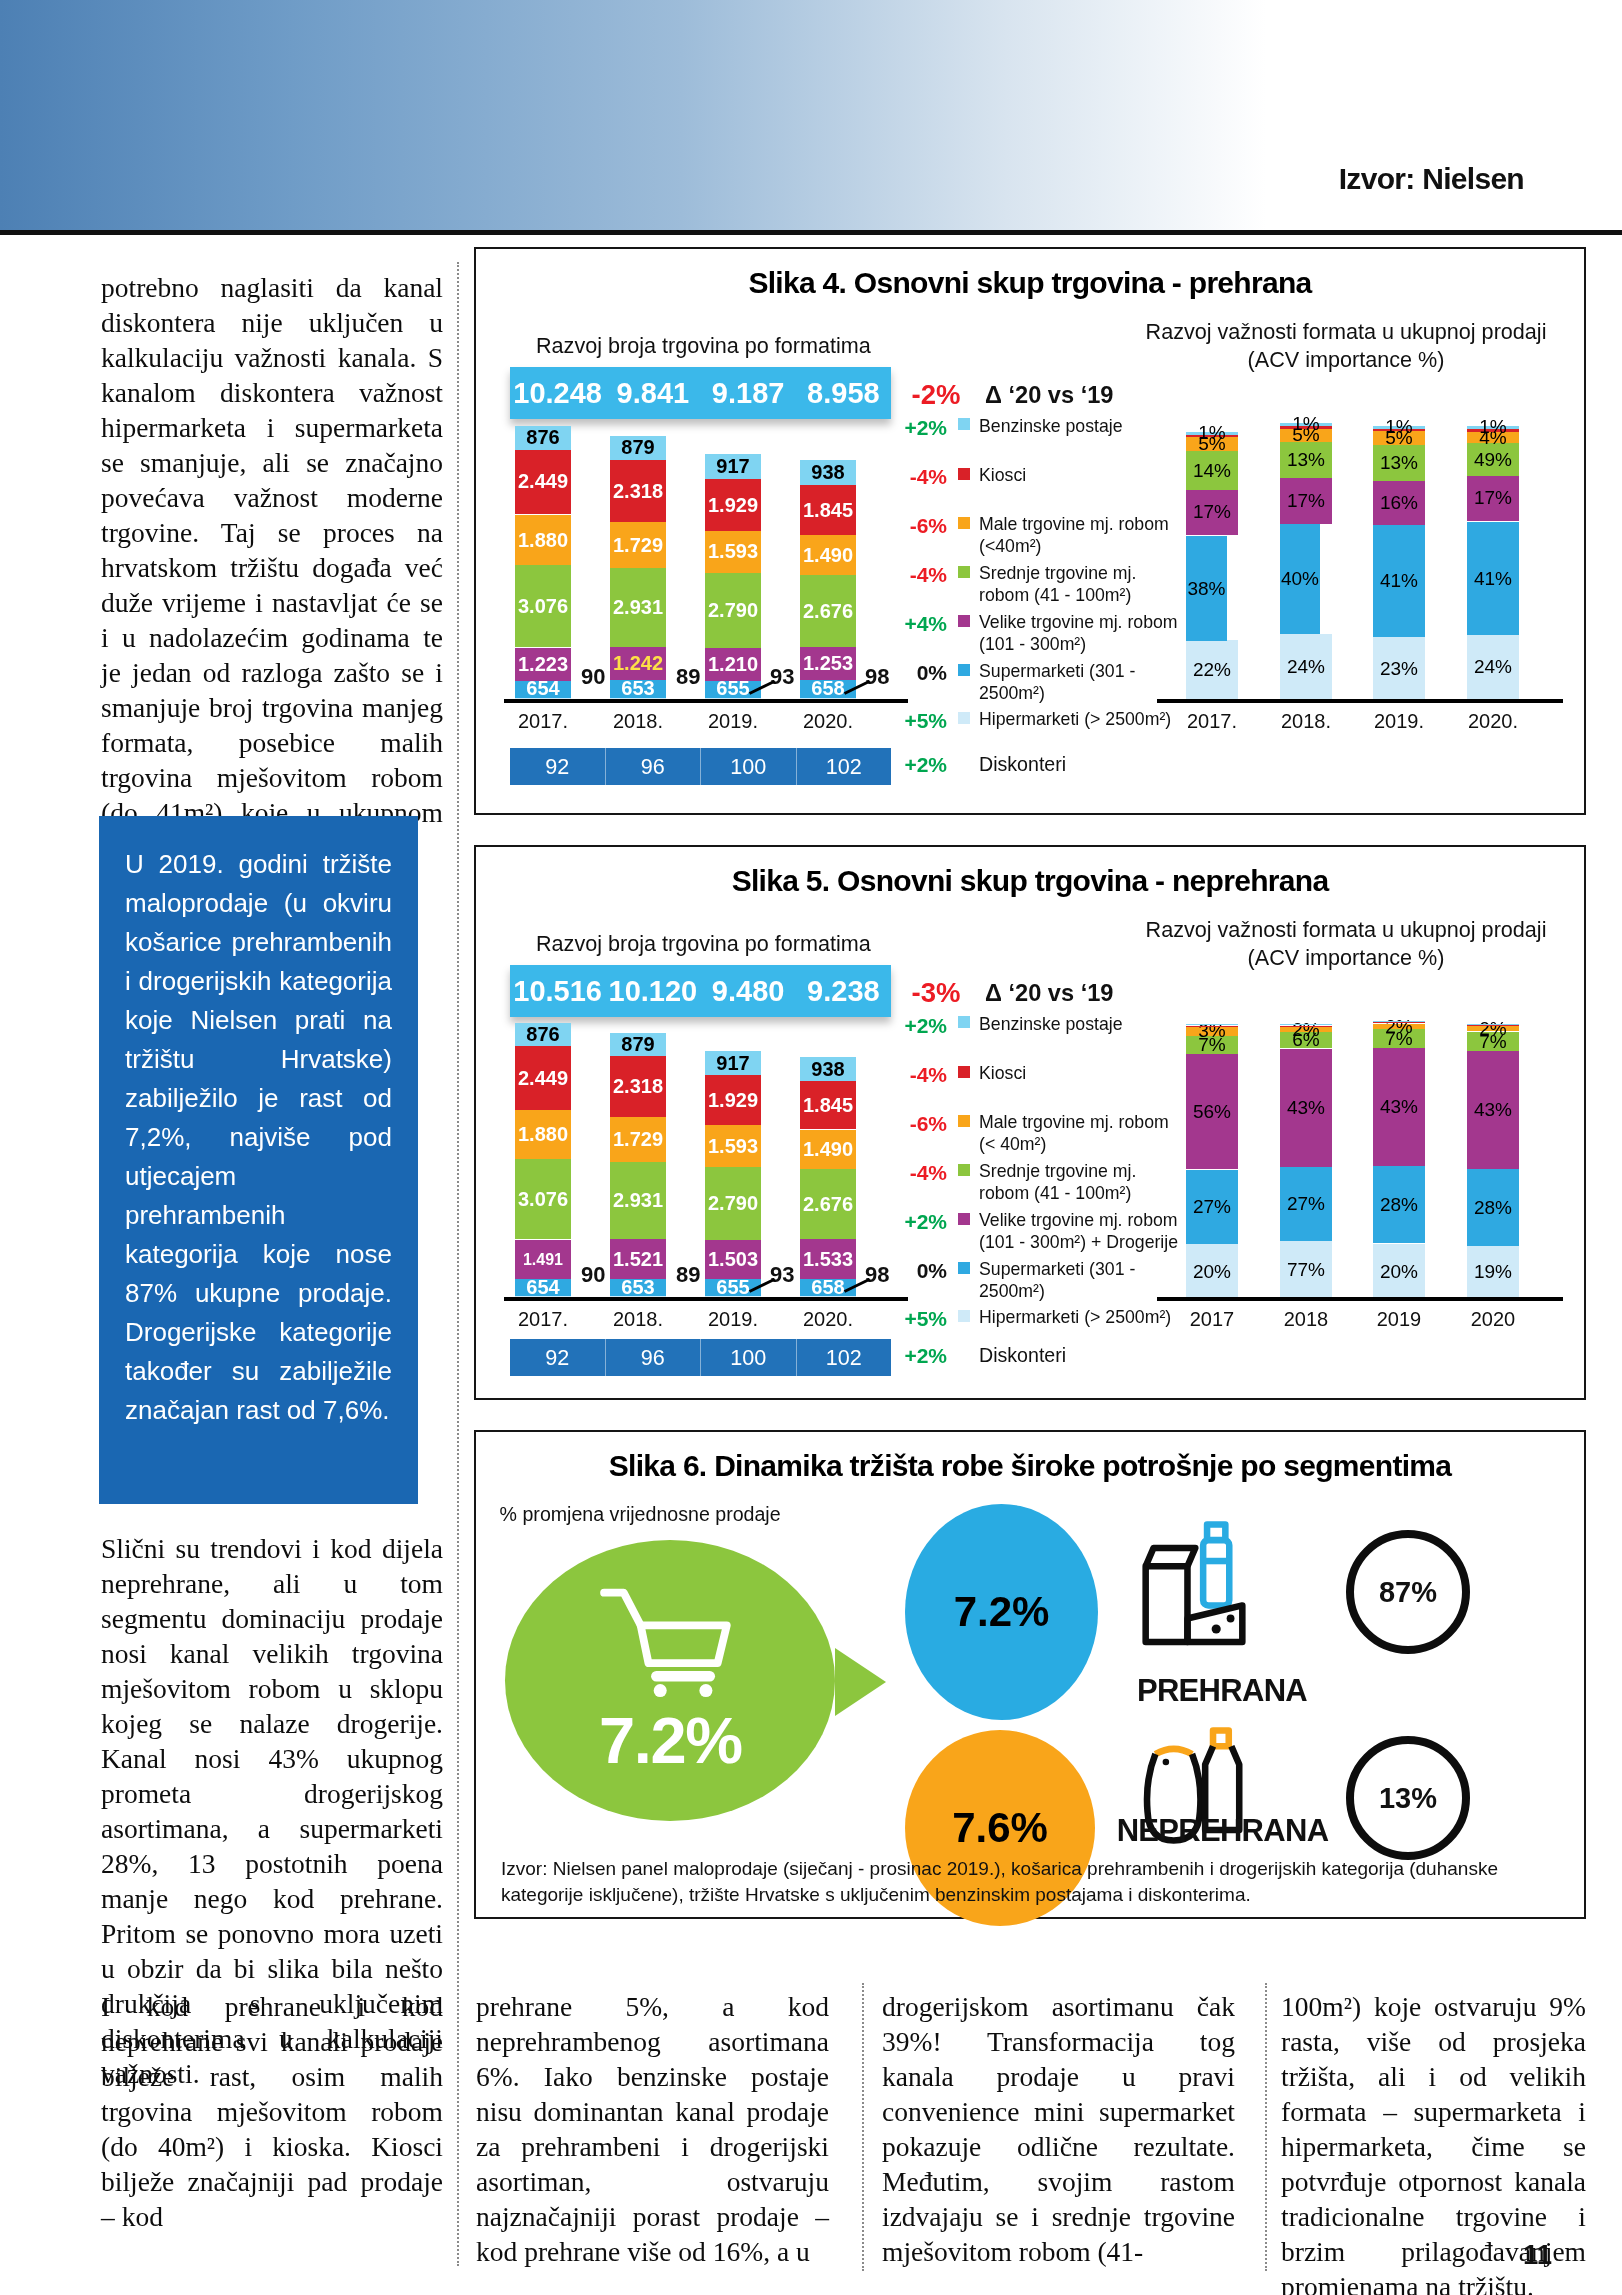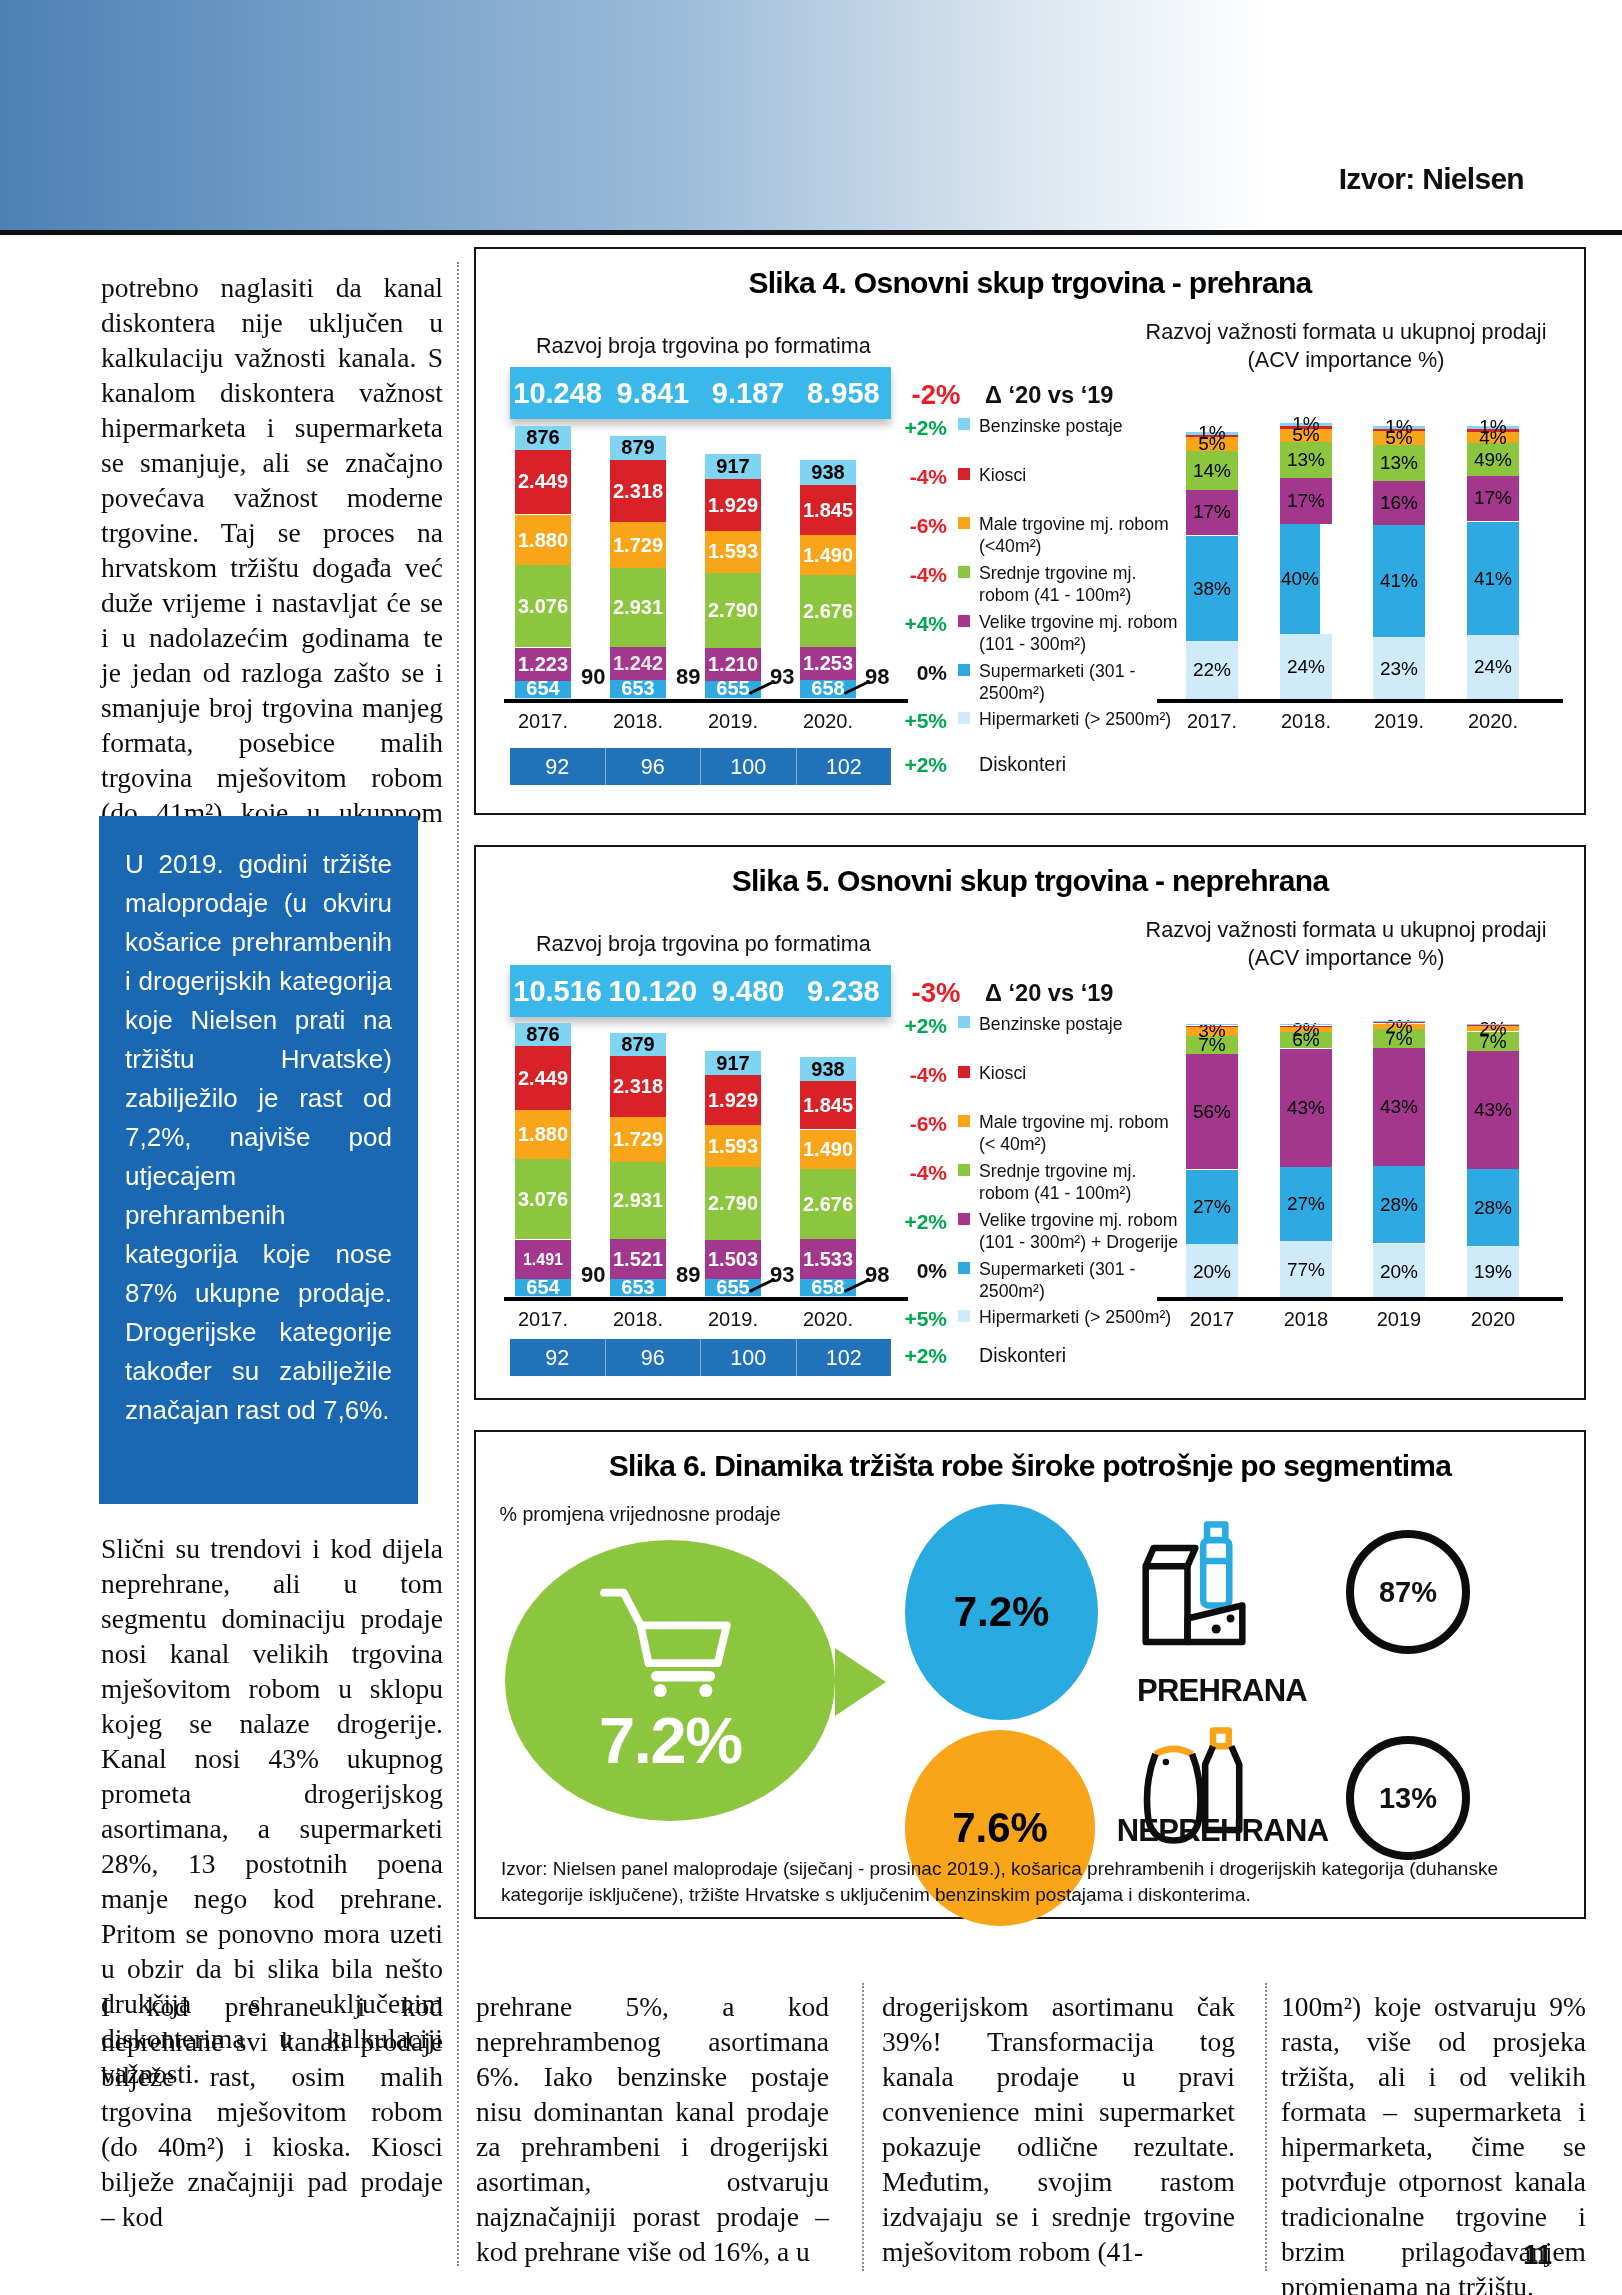--- a/index.html
+++ b/index.html
@@ -89,21 +89,21 @@
       <div style="position: absolute; left: 39px; top: 177px; width: 56px; height: 23.6px; background: rgb(127, 212, 242); display: flex; align-items: center; justify-content: center; overflow: visible;">
         <span style="color: rgb(0, 0, 0); font-weight: bold; font-size: 20px; white-space: nowrap;">876</span>
       </div>
       <div style="position: absolute; left: 105px; top: 415px; font-weight: bold; font-size: 22px;">90</div>
       <div style="position: absolute; left: 39px; top: 461px; width: 56px; text-align: center; font-size: 20px;">2017.</div>
       <div style="position: absolute; left: 134px; top: 449px; width: 56px; height: 2.6px; background: rgb(207, 234, 248); display: flex; align-items: center; justify-content: center; overflow: visible;"></div>
       <div style="position: absolute; left: 134px; top: 431px; width: 56px; height: 17.7px; background: rgb(47, 169, 225); display: flex; align-items: center; justify-content: center; overflow: visible;">
         <span style="color: rgb(255, 255, 255); font-weight: bold; font-size: 20px; white-space: nowrap;">653</span>
       </div>
       <div style="position: absolute; left: 134px; top: 398px; width: 56px; height: 33px; background: rgb(163, 55, 142); display: flex; align-items: center; justify-content: center; overflow: visible;">
-        <span style="color: #e5e5e5; font-weight: bold; font-size: 20px; white-space: nowrap;">1.242</span>
+        <span style="color: #fde047; font-weight: bold; font-size: 20px; white-space: nowrap;">1.242</span>
       </div>
       <div style="position: absolute; left: 134px; top: 319px; width: 56px; height: 79px; background: rgb(140, 198, 62); display: flex; align-items: center; justify-content: center; overflow: visible;">
         <span style="color: rgb(255, 255, 255); font-weight: bold; font-size: 20px; white-space: nowrap;">2.931</span>
       </div>
       <div style="position: absolute; left: 134px; top: 273px; width: 56px; height: 46px; background: rgb(249, 165, 26); display: flex; align-items: center; justify-content: center; overflow: visible;">
         <span style="color: rgb(255, 255, 255); font-weight: bold; font-size: 20px; white-space: nowrap;">1.729</span>
       </div>
       <div style="position: absolute; left: 134px; top: 211px; width: 56px; height: 62px; background: rgb(217, 33, 40); display: flex; align-items: center; justify-content: center; overflow: visible;">
         <span style="color: rgb(255, 255, 255); font-weight: bold; font-size: 20px; white-space: nowrap;">2.318</span>
       </div>
@@ -183,21 +183,21 @@
       <div style="position: absolute; left: 503px; top: 412px; width: 200px; font-size: 17.7px; line-height: 21.6px;">Supermarketi (301 - 2500m²)</div>
       <div style="position: absolute; left: 411px; top: 460px; width: 60px; text-align: right; font-weight: bold; font-size: 21px; color: rgb(0, 166, 80);">+5%</div>
       <div style="position: absolute; left: 482px; top: 463px; width: 12.4px; height: 12.4px; background: rgb(207, 234, 248);"></div>
       <div style="position: absolute; left: 503px; top: 460px; width: 200px; font-size: 17.7px; line-height: 21.6px;">Hipermarketi (&gt; 2500m²)</div>
       <div style="position: absolute; left: 411px; top: 504px; width: 60px; text-align: right; font-weight: bold; font-size: 21px; color: rgb(0, 166, 80);">+2%</div>
       <div style="position: absolute; left: 503px; top: 504px; width: 196px; font-size: 19.6px;">Diskonteri</div>
       <div style="position: absolute; left: 654px; top: 69px; width: 432px; text-align: center; font-size: 21.6px; line-height: 27.5px;">Razvoj važnosti formata u ukupnoj prodaji (ACV importance %)</div>
       <div style="position: absolute; left: 710px; top: 391px; width: 52px; height: 60px; background: rgb(207, 234, 248); display: flex; align-items: center; justify-content: center; overflow: visible;">
         <span style="color: rgb(0, 0, 0); font-size: 19px; white-space: nowrap;">22%</span>
       </div>
-      <div style="position: absolute; left: 710px; top: 287px; width: 52px; height: 105px; background: rgb(47, 169, 225); display: flex; align-items: center; justify-content: center; overflow: visible;">
+      <div style="position: absolute; left: 710px; top: 287px; width: 41px; height: 105px; background: rgb(47, 169, 225); display: flex; align-items: center; justify-content: center; overflow: visible;">
         <span style="color: rgb(0, 0, 0); font-size: 19px; white-space: nowrap;">38%</span>
       </div>
       <div style="position: absolute; left: 710px; top: 240px; width: 52px; height: 46px; background: rgb(163, 55, 142); display: flex; align-items: center; justify-content: center; overflow: visible;">
         <span style="color: rgb(0, 0, 0); font-size: 19px; white-space: nowrap;">17%</span>
       </div>
       <div style="position: absolute; left: 710px; top: 202px; width: 52px; height: 39px; background: rgb(140, 198, 62); display: flex; align-items: center; justify-content: center; overflow: visible;">
         <span style="color: rgb(0, 0, 0); font-size: 19px; white-space: nowrap;">14%</span>
       </div>
       <div style="position: absolute; left: 710px; top: 188px; width: 52px; height: 13.7px; background: rgb(249, 165, 26); display: flex; align-items: center; justify-content: center; overflow: visible;">
         <span style="color: rgb(0, 0, 0); font-size: 19px; white-space: nowrap;">5%</span>

